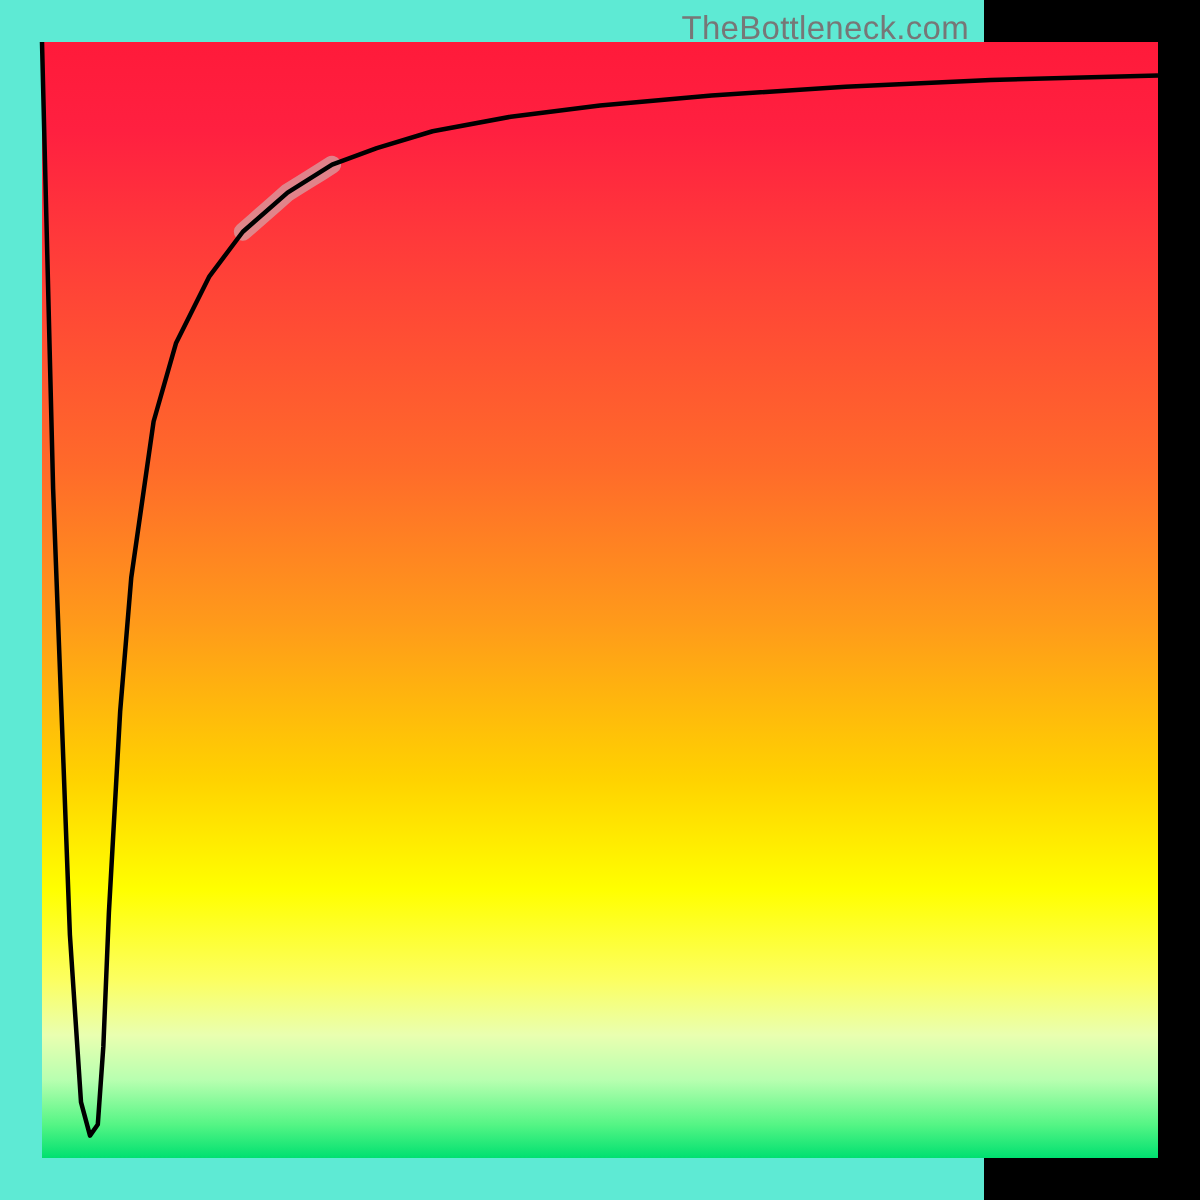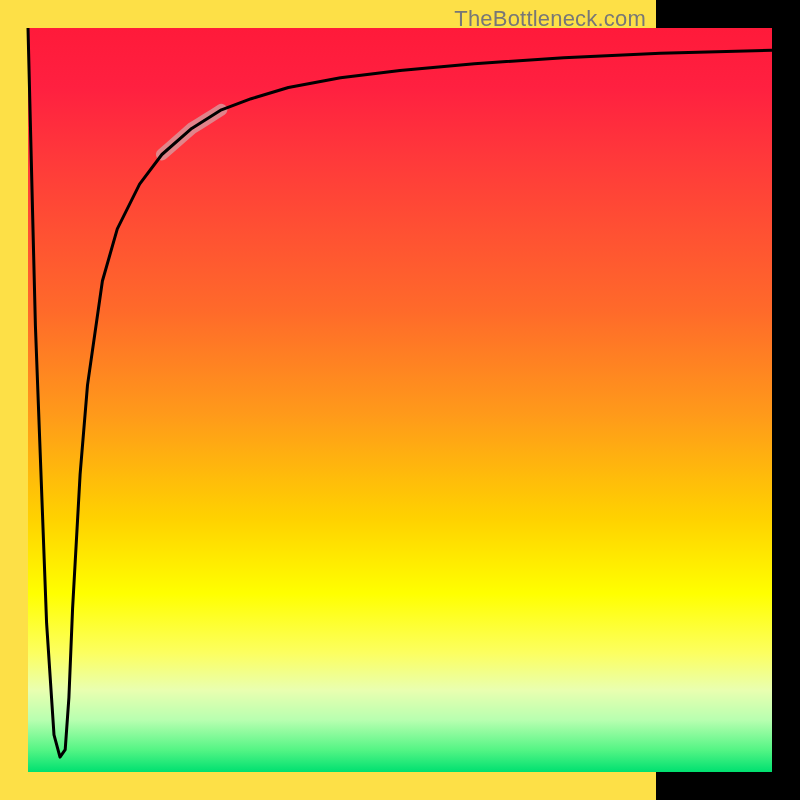--- a/index.html
+++ b/index.html
@@ -10,21 +10,21 @@
     background: #000;
     overflow: hidden;
     font-family: Arial, Helvetica, sans-serif;
   }
   .frame {
     position: absolute;
     left: 0;
     top: 0;
     width: 656px;
     height: 800px;
-    background: #fde047;
+    background: #5eead4;
   }
   .plot-area {
     position: absolute;
     left: 28px;
     top: 28px;
     width: 744px;
     height: 744px;
     
     background: linear-gradient(
       to bottom,

